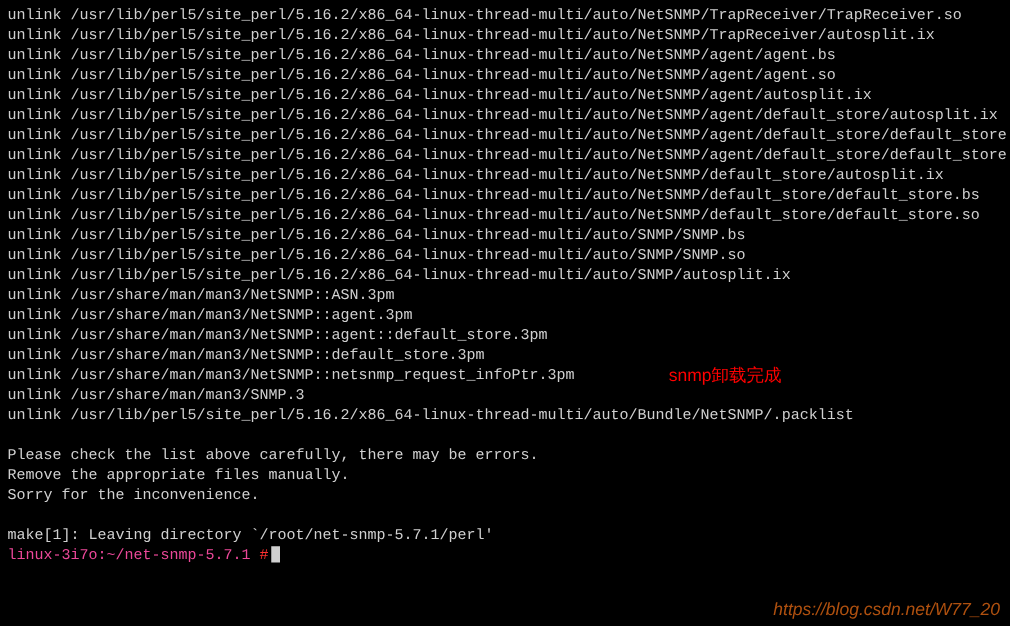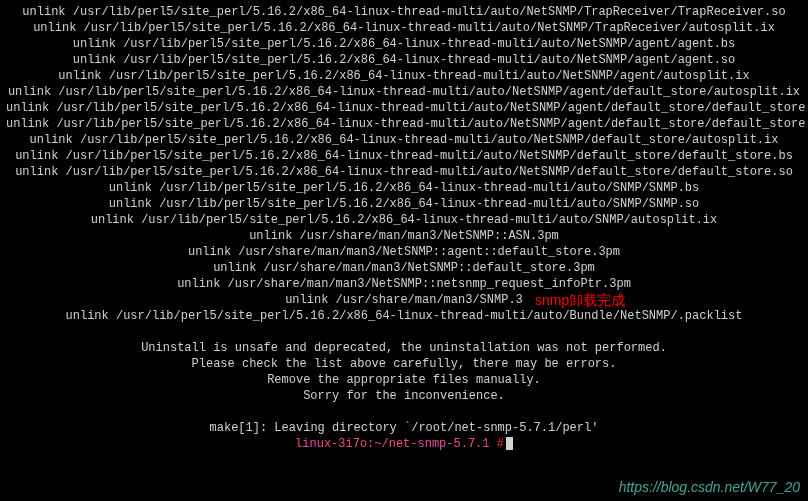--- a/index.html
+++ b/index.html
@@ -14,21 +14,20 @@
       font-family: 'Courier New', Consolas, monospace;
       font-size: 12px;
       line-height: 16px;
       color: #d0d0d0;
       padding: 4px 6px;
       position: relative;
       overflow: hidden;
     }
     .line {
       white-space: nowrap;
-      text-align: center;
     }
     .blank-line {
       height: 16px;
     }
     .annotation {
       position: absolute;
       color: #ff0000;
       font-family: 'SimSun', 'Microsoft YaHei', sans-serif;
       font-size: 14px;
       left: 535px;
@@ -45,21 +44,21 @@
       width: 7px;
       height: 13px;
       background: #d0d0d0;
       vertical-align: middle;
       margin-left: 2px;
     }
     .watermark {
       position: absolute;
       right: 8px;
       bottom: 6px;
-      color: #5eead4;
+      color: #f97316;
       font-family: Arial, sans-serif;
       font-size: 14px;
       font-style: italic;
       opacity: 0.7;
     }
   </style>
 </head>
 <body>
 
 <div>
@@ -71,27 +70,27 @@
   <div class="line">unlink /usr/lib/perl5/site_perl/5.16.2/x86_64-linux-thread-multi/auto/NetSNMP/agent/default_store/autosplit.ix</div>
   <div class="line">unlink /usr/lib/perl5/site_perl/5.16.2/x86_64-linux-thread-multi/auto/NetSNMP/agent/default_store/default_store.bs</div>
   <div class="line">unlink /usr/lib/perl5/site_perl/5.16.2/x86_64-linux-thread-multi/auto/NetSNMP/agent/default_store/default_store.so</div>
   <div class="line">unlink /usr/lib/perl5/site_perl/5.16.2/x86_64-linux-thread-multi/auto/NetSNMP/default_store/autosplit.ix</div>
   <div class="line">unlink /usr/lib/perl5/site_perl/5.16.2/x86_64-linux-thread-multi/auto/NetSNMP/default_store/default_store.bs</div>
   <div class="line">unlink /usr/lib/perl5/site_perl/5.16.2/x86_64-linux-thread-multi/auto/NetSNMP/default_store/default_store.so</div>
   <div class="line">unlink /usr/lib/perl5/site_perl/5.16.2/x86_64-linux-thread-multi/auto/SNMP/SNMP.bs</div>
   <div class="line">unlink /usr/lib/perl5/site_perl/5.16.2/x86_64-linux-thread-multi/auto/SNMP/SNMP.so</div>
   <div class="line">unlink /usr/lib/perl5/site_perl/5.16.2/x86_64-linux-thread-multi/auto/SNMP/autosplit.ix</div>
   <div class="line">unlink /usr/share/man/man3/NetSNMP::ASN.3pm</div>
+  <div class="line">unlink /usr/share/man/man3/NetSNMP::agent.3pm</div>
   <div class="line">unlink /usr/share/man/man3/NetSNMP::agent::default_store.3pm</div>
   <div class="line">unlink /usr/share/man/man3/NetSNMP::default_store.3pm</div>
   <div class="line">unlink /usr/share/man/man3/NetSNMP::netsnmp_request_infoPtr.3pm</div>
   <div class="line">unlink /usr/share/man/man3/SNMP.3</div>
   <div class="line">unlink /usr/lib/perl5/site_perl/5.16.2/x86_64-linux-thread-multi/auto/Bundle/NetSNMP/.packlist</div>
   <div class="blank-line"></div>
-  <div class="line">Uninstall is unsafe and deprecated, the uninstallation was not performed.</div>
   <div class="line">Please check the list above carefully, there may be errors.</div>
   <div class="line">Remove the appropriate files manually.</div>
   <div class="line">Sorry for the inconvenience.</div>
   <div class="blank-line"></div>
   <div class="line">make[1]: Leaving directory `/root/net-snmp-5.7.1/perl'</div>
   <div class="line">
     <span class="prompt-host">linux-3i7o:</span><span class="prompt-host">~/net-snmp-5.7.1</span><span class="prompt-hash"> #</span><span class="cursor"></span>
   </div>
 </div>
 

